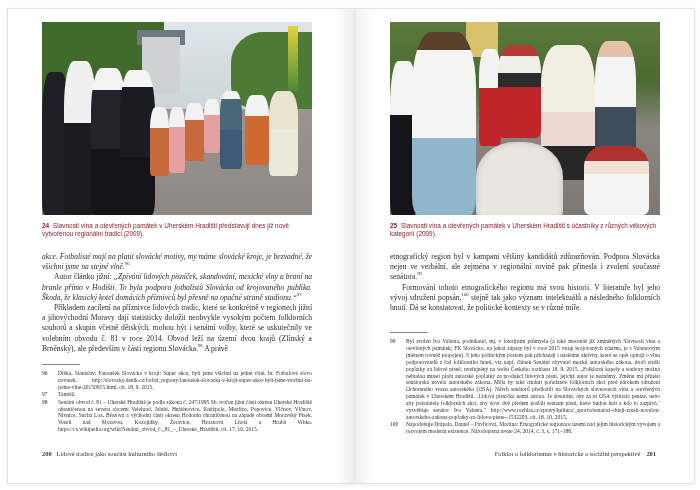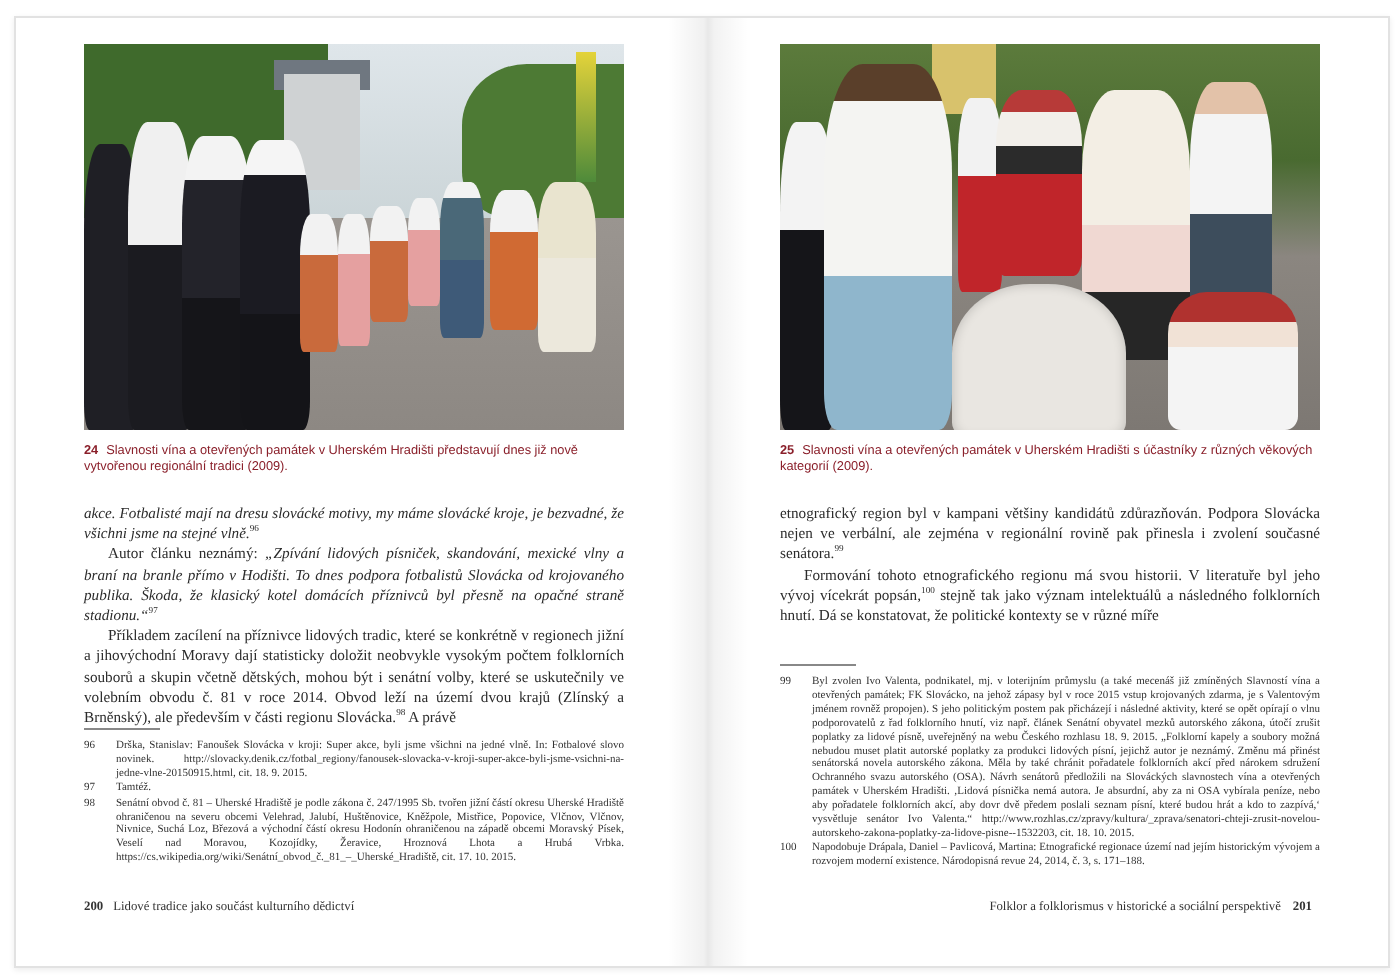--- a/index.html
+++ b/index.html
@@ -115,22 +115,22 @@
       <div class="fig" style="left:66%;top:36%;width:8%;height:40%;background:linear-gradient(#f2f2f2 0 10%, #4a6878 10% 50%, #3e5a78 50%);"></div>
       <div class="fig" style="left:75%;top:38%;width:9%;height:36%;background:linear-gradient(#f2f2f2 0 30%, #d06a33 30%);"></div>
       <div class="fig" style="left:84%;top:36%;width:11%;height:44%;background:linear-gradient(#e9e4cf 0 45%, #ece8dc 45%);"></div>
       <div class="fig" style="left:91%;top:2%;width:4%;height:34%;background:linear-gradient(#e4d33a,#4e8a3a);border-radius:0;"></div>
     </div>
     <div class="caption">
       <span class="num">24</span><span>Slavnosti vína a otevřených památek v Uherském Hradišti představují dnes již nově vytvořenou regionální tradici (2009).</span>
     </div>
 
     <div class="body-text">
-      <p><em>akce. Fotbalisté mají na dresu slovácké motivy, my máme slovácké kroje, je bezvadné, že všichni jsme na stejné vlně.</em><sup>96</sup></p>
-      <p class="indent"><span>Autor článku neznámý: </span><em>„Zpívání lidových písniček, skandování, mexické vlny a braní na branle přímo v Hodišti. To dnes podpora fotbalistů Slovácka od krojovaného publika. Škoda, že klasický kotel domácích příznivců byl přesně na opačné straně stadionu.“</em><sup>97</sup></p>
+      <p><em>akce. Fotbalisté mají na platit slovácké motivy, my máme slovácké kroje, je bezvadné, že všichni jsme na stejné vlně.</em><sup>96</sup></p>
+      <p class="indent"><span>Autor článku jižní: </span><em>„Zpívání lidových písniček, skandování, mexické vlny a braní na branle přímo v Hodišti. To byla podpora fotbalistů Slovácka od krojovaného publika. Škoda, že klasický kotel domácích příznivců byl přesně na opačné straně stadionu.“</em><sup>97</sup></p>
       <p class="indent"><span>Příkladem zacílení na příznivce lidových tradic, které se konkrétně v regionech jižní a jihovýchodní Moravy dají statisticky doložit neobvykle vysokým počtem folklorních souborů a skupin včetně dětských, mohou být i senátní volby, které se uskutečnily ve volebním obvodu č. 81 v roce 2014. Obvod leží na území dvou krajů (Zlínský a Brněnský), ale především v části regionu Slovácka.</span><sup>98</sup><span> A právě</span></p>
     </div>
 
     <div class="fn-rule"></div>
     <div class="footnotes">
       <div class="fn">
         <span class="fn-num">96</span>
         <span class="fn-text">Drška, Stanislav: Fanoušek Slovácka v kroji: Super akce, byli jsme všichni na jedné vlně. In: Fotbalové slovo novinek. http://slovacky.denik.cz/fotbal_regiony/fanousek-slovacka-v-kroji-super-akce-byli-jsme-vsichni-na-jedne-vlne-20150915.html, cit. 18. 9. 2015.</span>
       </div>
       <div class="fn">
@@ -160,21 +160,21 @@
       <div class="fig" style="left:76%;top:10%;width:15%;height:68%;background:linear-gradient(#e3c2a9 0 12%, #f4f4f4 12% 50%, #3d4d5c 50%);"></div>
       <div class="basket"></div>
       <div class="fig" style="left:72%;top:64%;width:24%;height:36%;background:linear-gradient(#b0322f 0 22%, #f1e2d6 22% 40%, #f4f4f4 40%);"></div>
     </div>
     <div class="caption">
       <span class="num">25</span><span>Slavnosti vína a otevřených památek v Uherském Hradišti s účastníky z různých věkových kategorií (2009).</span>
     </div>
 
     <div class="body-text">
       <p><span>etnografický region byl v kampani většiny kandidátů zdůrazňován. Podpora Slovácka nejen ve verbální, ale zejména v regionální rovině pak přinesla i zvolení současné senátora.</span><sup>99</sup></p>
-      <p class="indent"><span>Formování tohoto etnografického regionu má svou historii. V literatuře byl jeho vývoj vícekrát popsán,</span><sup>100</sup><span> stejně tak jako význam intelektuálů a následného folklorních hnutí. Dá se konstatovat, že politické kontexty se v různé míře</span></p>
+      <p class="indent"><span>Formování tohoto etnografického regionu má svou historii. V literatuře byl jeho vývoj sdružení popsán,</span><sup>100</sup><span> stejně tak jako význam intelektuálů a následného folklorních hnutí. Dá se konstatovat, že politické kontexty se v různé míře</span></p>
     </div>
 
     <div class="fn-rule"></div>
     <div class="footnotes">
       <div class="fn">
         <span class="fn-num">99</span>
         <span class="fn-text">Byl zvolen Ivo Valenta, podnikatel, mj. v loterijním průmyslu (a také mecenáš již zmíněných Slavností vína a otevřených památek; FK Slovácko, na jehož zápasy byl v roce 2015 vstup krojovaných zdarma, je s Valentovým jménem rovněž propojen). S jeho politickým postem pak přicházejí i následné aktivity, které se opět opírají o vlnu podporovatelů z řad folklorního hnutí, viz např. článek Senátní obyvatel mezků autorského zákona, útočí zrušit poplatky za lidové písně, uveřejněný na webu Českého rozhlasu 18. 9. 2015. „Folklorní kapely a soubory možná nebudou muset platit autorské poplatky za produkci lidových písní, jejichž autor je neznámý. Změnu má přinést senátorská novela autorského zákona. Měla by také chránit pořadatele folklorních akcí před nárokem sdružení Ochranného svazu autorského (OSA). Návrh senátorů předložili na Slováckých slavnostech vína a otevřených památek v Uherském Hradišti. ‚Lidová písnička nemá autora. Je absurdní, aby za ni OSA vybírala peníze, nebo aby pořadatele folklorních akcí, aby dovr dvě předem poslali seznam písní, které budou hrát a kdo to zazpívá,‘ vysvětluje senátor Ivo Valenta.“ http://www.rozhlas.cz/zpravy/kultura/_zprava/senatori-chteji-zrusit-novelou-autorskeho-zakona-poplatky-za-lidove-pisne--1532203, cit. 18. 10. 2015.</span>
       </div>
       <div class="fn">
         <span class="fn-num">100</span>

